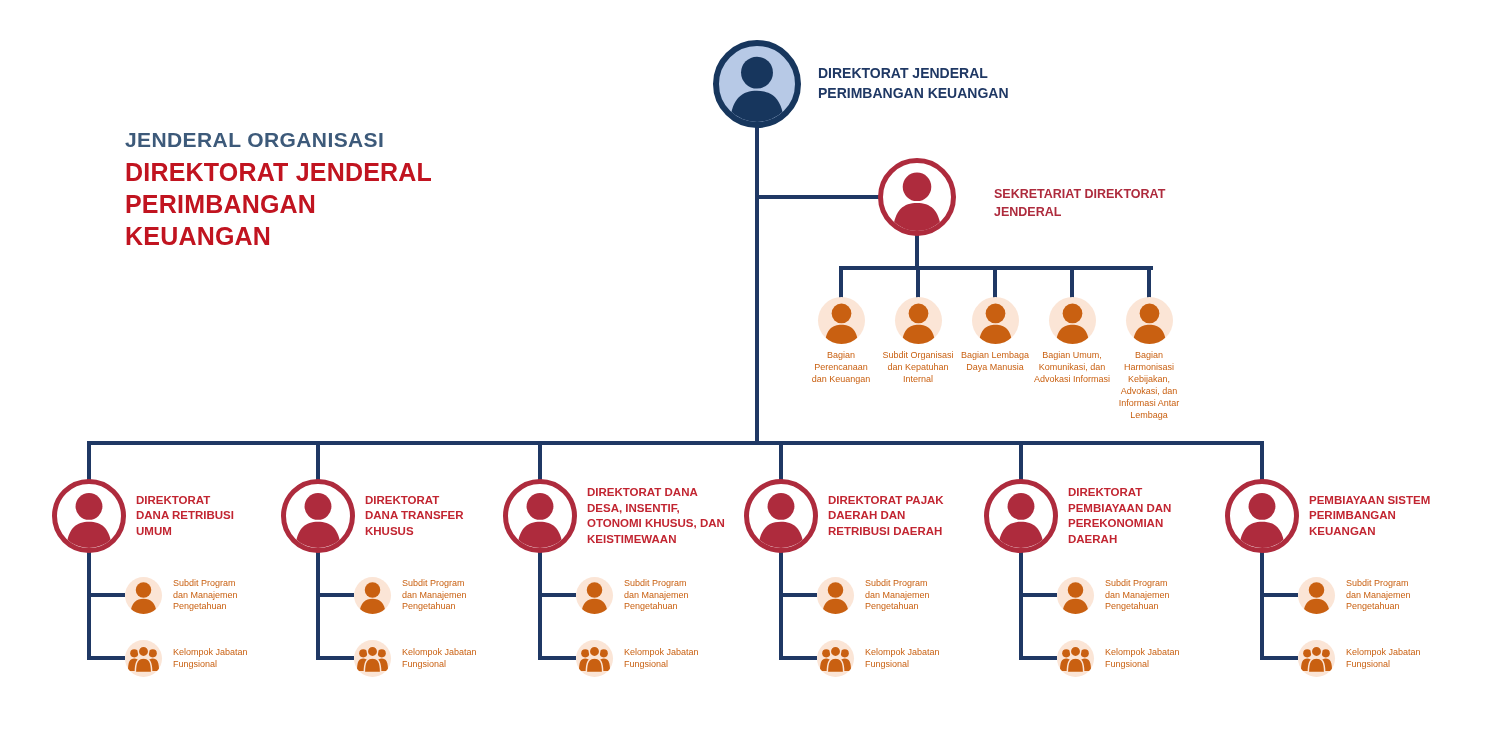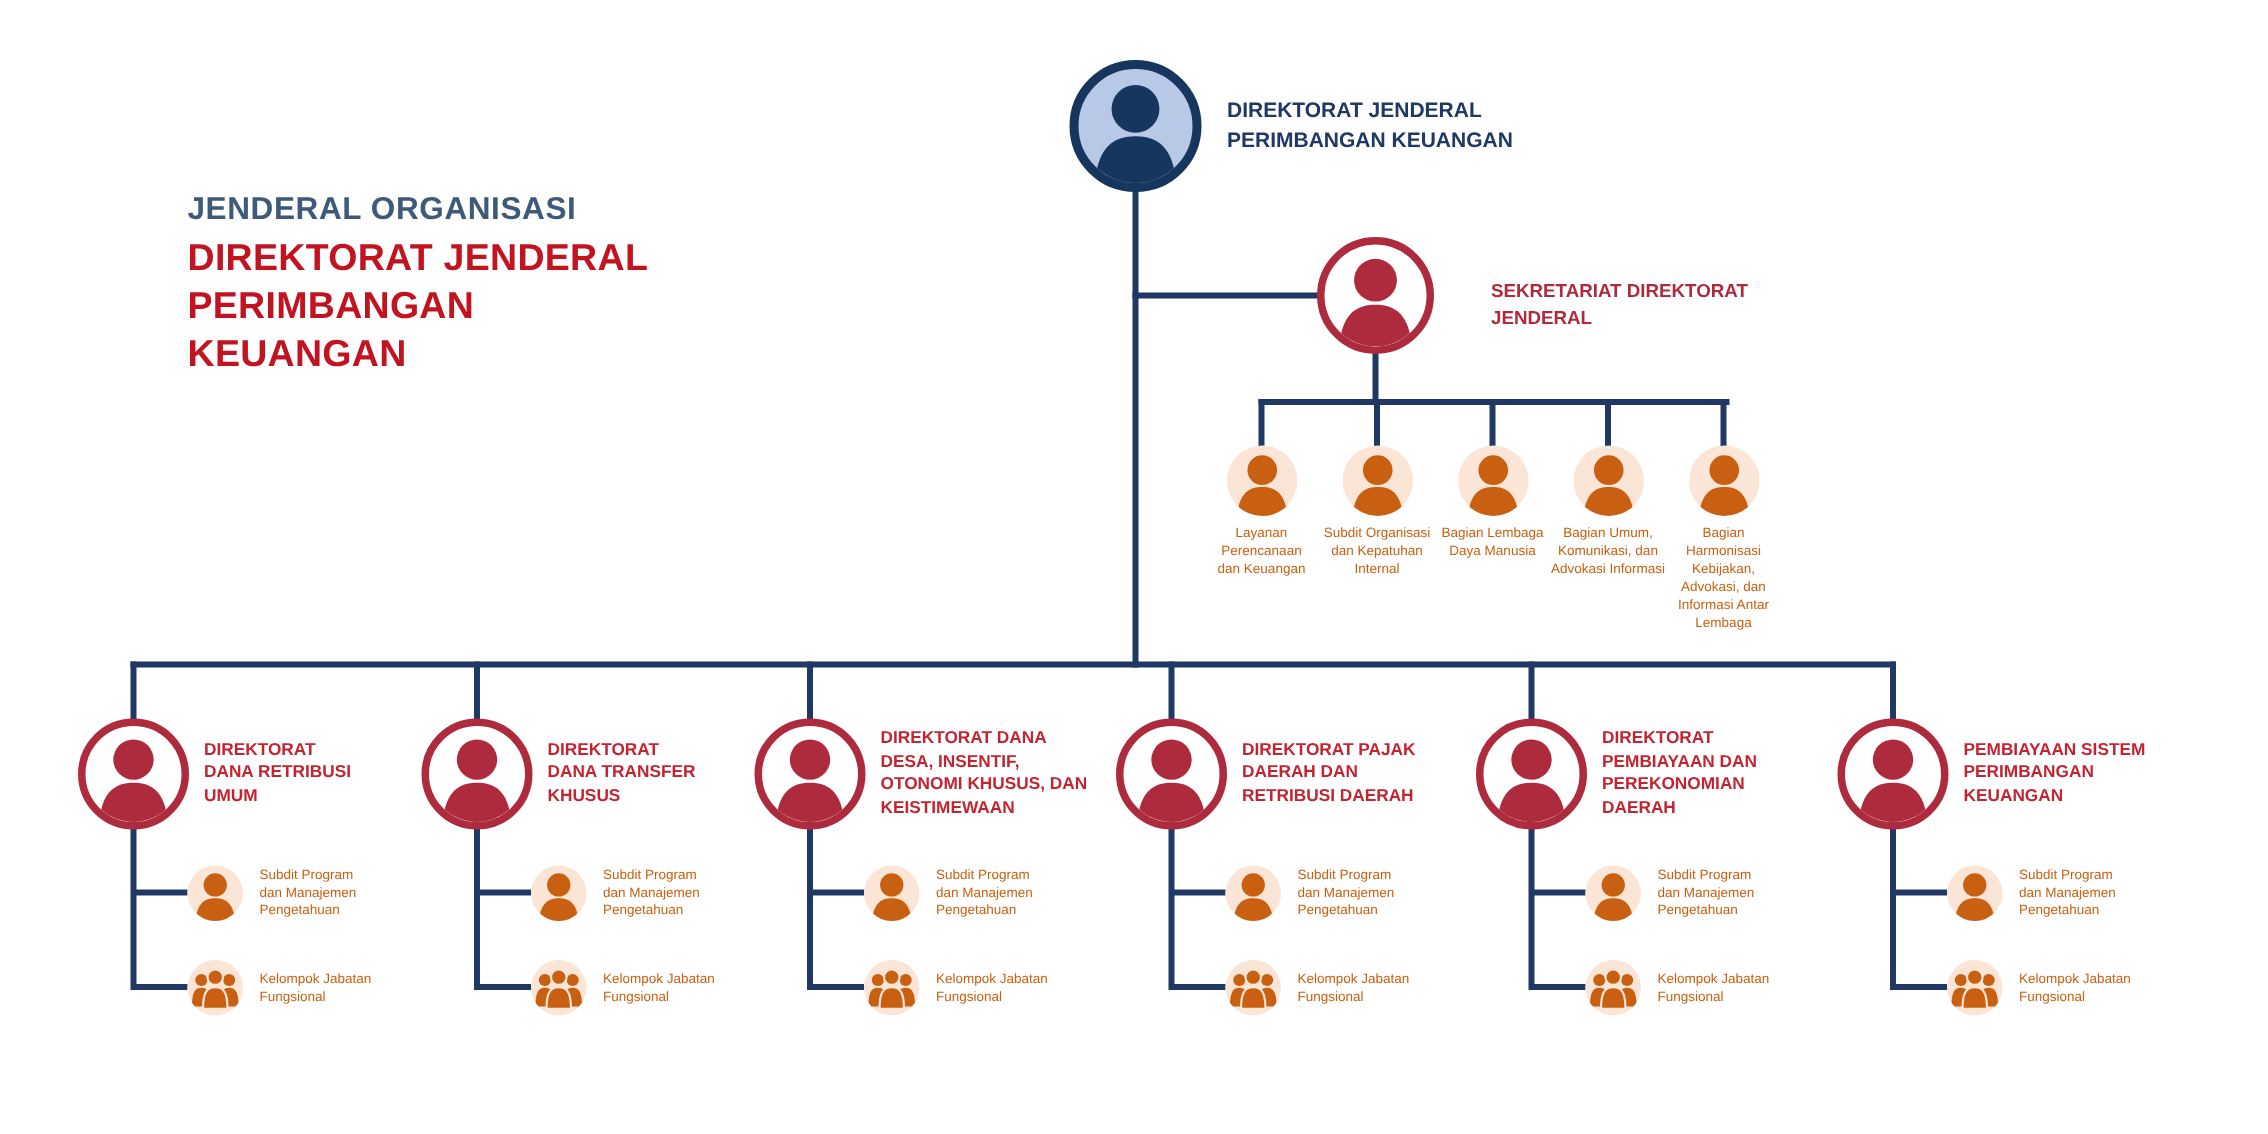--- a/index.html
+++ b/index.html
@@ -133,21 +133,21 @@
   </div>
   <div class="sek-label">SEKRETARIAT DIREKTORAT JENDERAL</div>
 
   <div class="bagian-unit" style="left:841px">
     <div class="line" style="left:-2px;top:266px;width:4px;height:33px"></div>
     <div class="avatar bagian-avatar">
       <svg>
           <use href="#person"></use>
         </svg>
     </div>
-    <div class="bagian-label" style="left:-30px;width:60px">Layanan Perencanaan dan Keuangan</div>
+    <div class="bagian-label" style="left:-30px;width:60px">Bagian Perencanaan dan Keuangan</div>
   </div>
   <div class="bagian-unit" style="left:918px">
     <div class="line" style="left:-2px;top:266px;width:4px;height:33px"></div>
     <div class="avatar bagian-avatar">
       <svg>
           <use href="#person"></use>
         </svg>
     </div>
     <div class="bagian-label" style="left:-43px;width:86px">Subdit Organisasi dan Kepatuhan Internal</div>
   </div>

